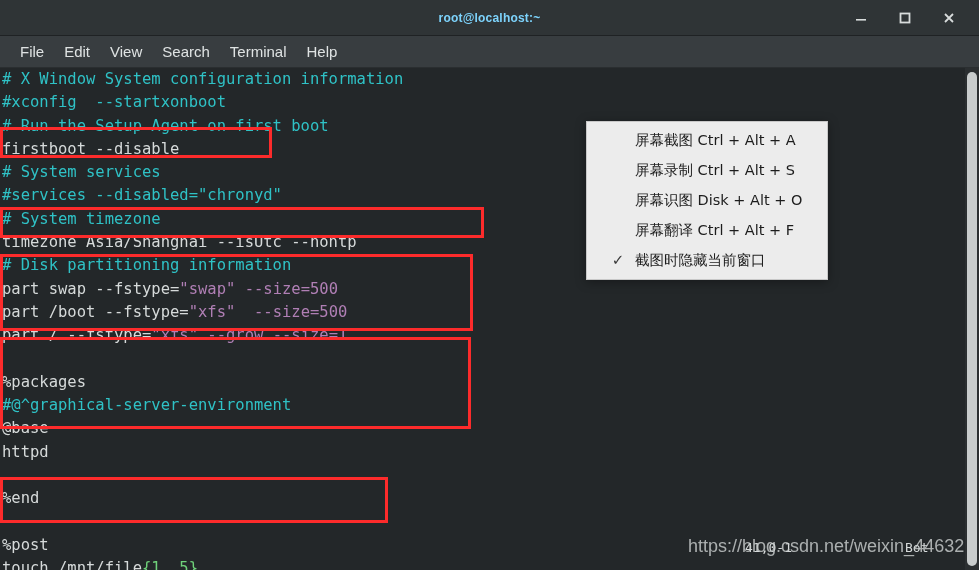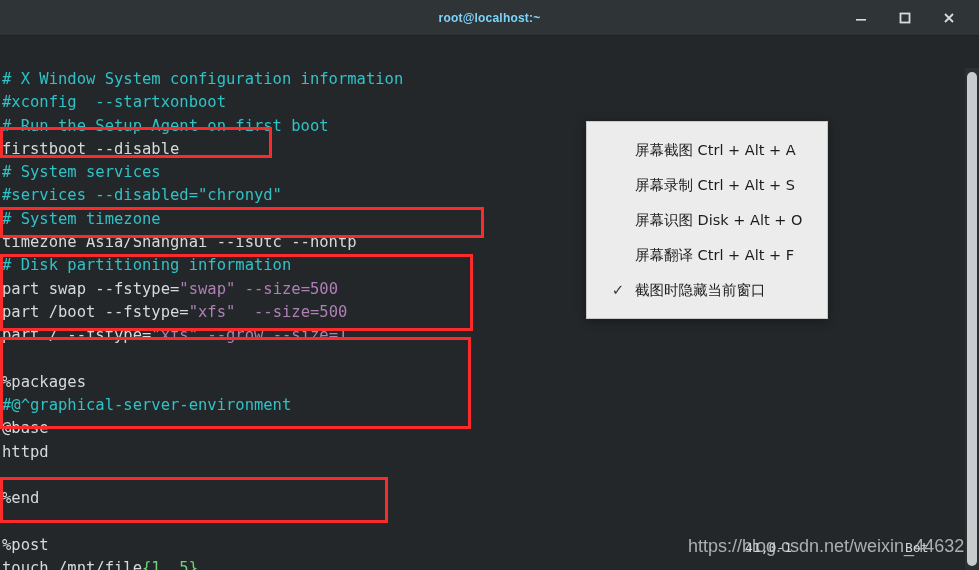--- a/index.html
+++ b/index.html
@@ -107,26 +107,26 @@
   .redbox {
     position: absolute;
     border: 3px solid #fc2b2b;
     pointer-events: none;
   }
 
   
   .ctxmenu {
     position: absolute;
     left: 586px; top: 121px;
-    width: 242px; height: 198px;
+    width: 242px; height: 159px;
     background: #ececec;
     border: 1px solid #c8c8c8;
     box-shadow: 0 2px 10px rgba(0,0,0,.35);
     display: flex; flex-direction: column;
-    justify-content: center;
+    justify-content: flex-end;
     padding: 4px 0;
   }
   .ctxitem {
     height: 35px;
     display: flex; align-items: center;
     padding-left: 14px;
     font-size: 14.5px; color: #1d1d1d;
     font-family: "DejaVu Sans", "Liberation Sans", sans-serif;
     white-space: nowrap;
   }
@@ -156,20 +156,28 @@
           </svg>
       </span>
       <span class="winbtn">
         <svg width="14" height="14" viewBox="0 0 14 14">
             <path d="M3 3 L11 11 M11 3 L3 11" stroke="currentColor" stroke-width="1.8" fill="none"></path>
           </svg>
       </span>
     </div>
   </div>
 
+  <div class="menubar" id="menubar">
+      <div class="menuitem">File</div>
+      <div class="menuitem">Edit</div>
+      <div class="menuitem">View</div>
+      <div class="menuitem">Search</div>
+      <div class="menuitem">Terminal</div>
+      <div class="menuitem">Help</div>
+    </div>
 
   <div class="term" id="term"><div class="line"><span class="c-comment"># X Window System configuration information</span></div><div class="line"><span class="c-comment">#xconfig  --startxonboot</span></div><div class="line"><span class="c-comment"># Run the Setup Agent on first boot</span></div><div class="line"><span class="c-plain">firstboot --disable</span></div><div class="line"><span class="c-comment"># System services</span></div><div class="line"><span class="c-comment">#services --disabled="chronyd"</span></div><div class="line"><span class="c-comment"># System timezone</span></div><div class="line"><span class="c-plain">timezone Asia/Shanghai --isUtc --nontp</span></div><div class="line"><span class="c-comment"># Disk partitioning information</span></div><div class="line"><span class="c-plain">part swap --fstype=</span><span class="c-str">"swap"</span><span class="c-num"> --size=500</span></div><div class="line"><span class="c-plain">part /boot --fstype=</span><span class="c-str">"xfs"</span><span class="c-num">  --size=500</span></div><div class="line"><span class="c-plain">part / --fstype=</span><span class="c-str">"xfs"</span><span class="c-num"> --grow --size=1</span></div><div class="line"><span class="c-plain"> </span></div><div class="line"><span class="c-plain">%packages</span></div><div class="line"><span class="c-comment">#@^graphical-server-environment</span></div><div class="line"><span class="c-plain">@base</span></div><div class="line"><span class="c-plain">httpd</span></div><div class="line"><span class="c-plain"> </span></div><div class="line"><span class="c-plain">%end</span></div><div class="line"><span class="c-plain"> </span></div><div class="line"><span class="c-plain">%post</span></div><div class="line"><span class="c-plain">touch /mnt/file</span><span class="c-green">{1..5}</span></div></div>
 
   <div class="ruler pos">41,0-1</div>
   <div class="ruler bot">Bot</div>
 
   <div class="watermark">https://blog.csdn.net/weixin_44632711</div>
 
   <div class="scrollbar-track"></div>
   <div class="scrollbar-thumb"></div>

